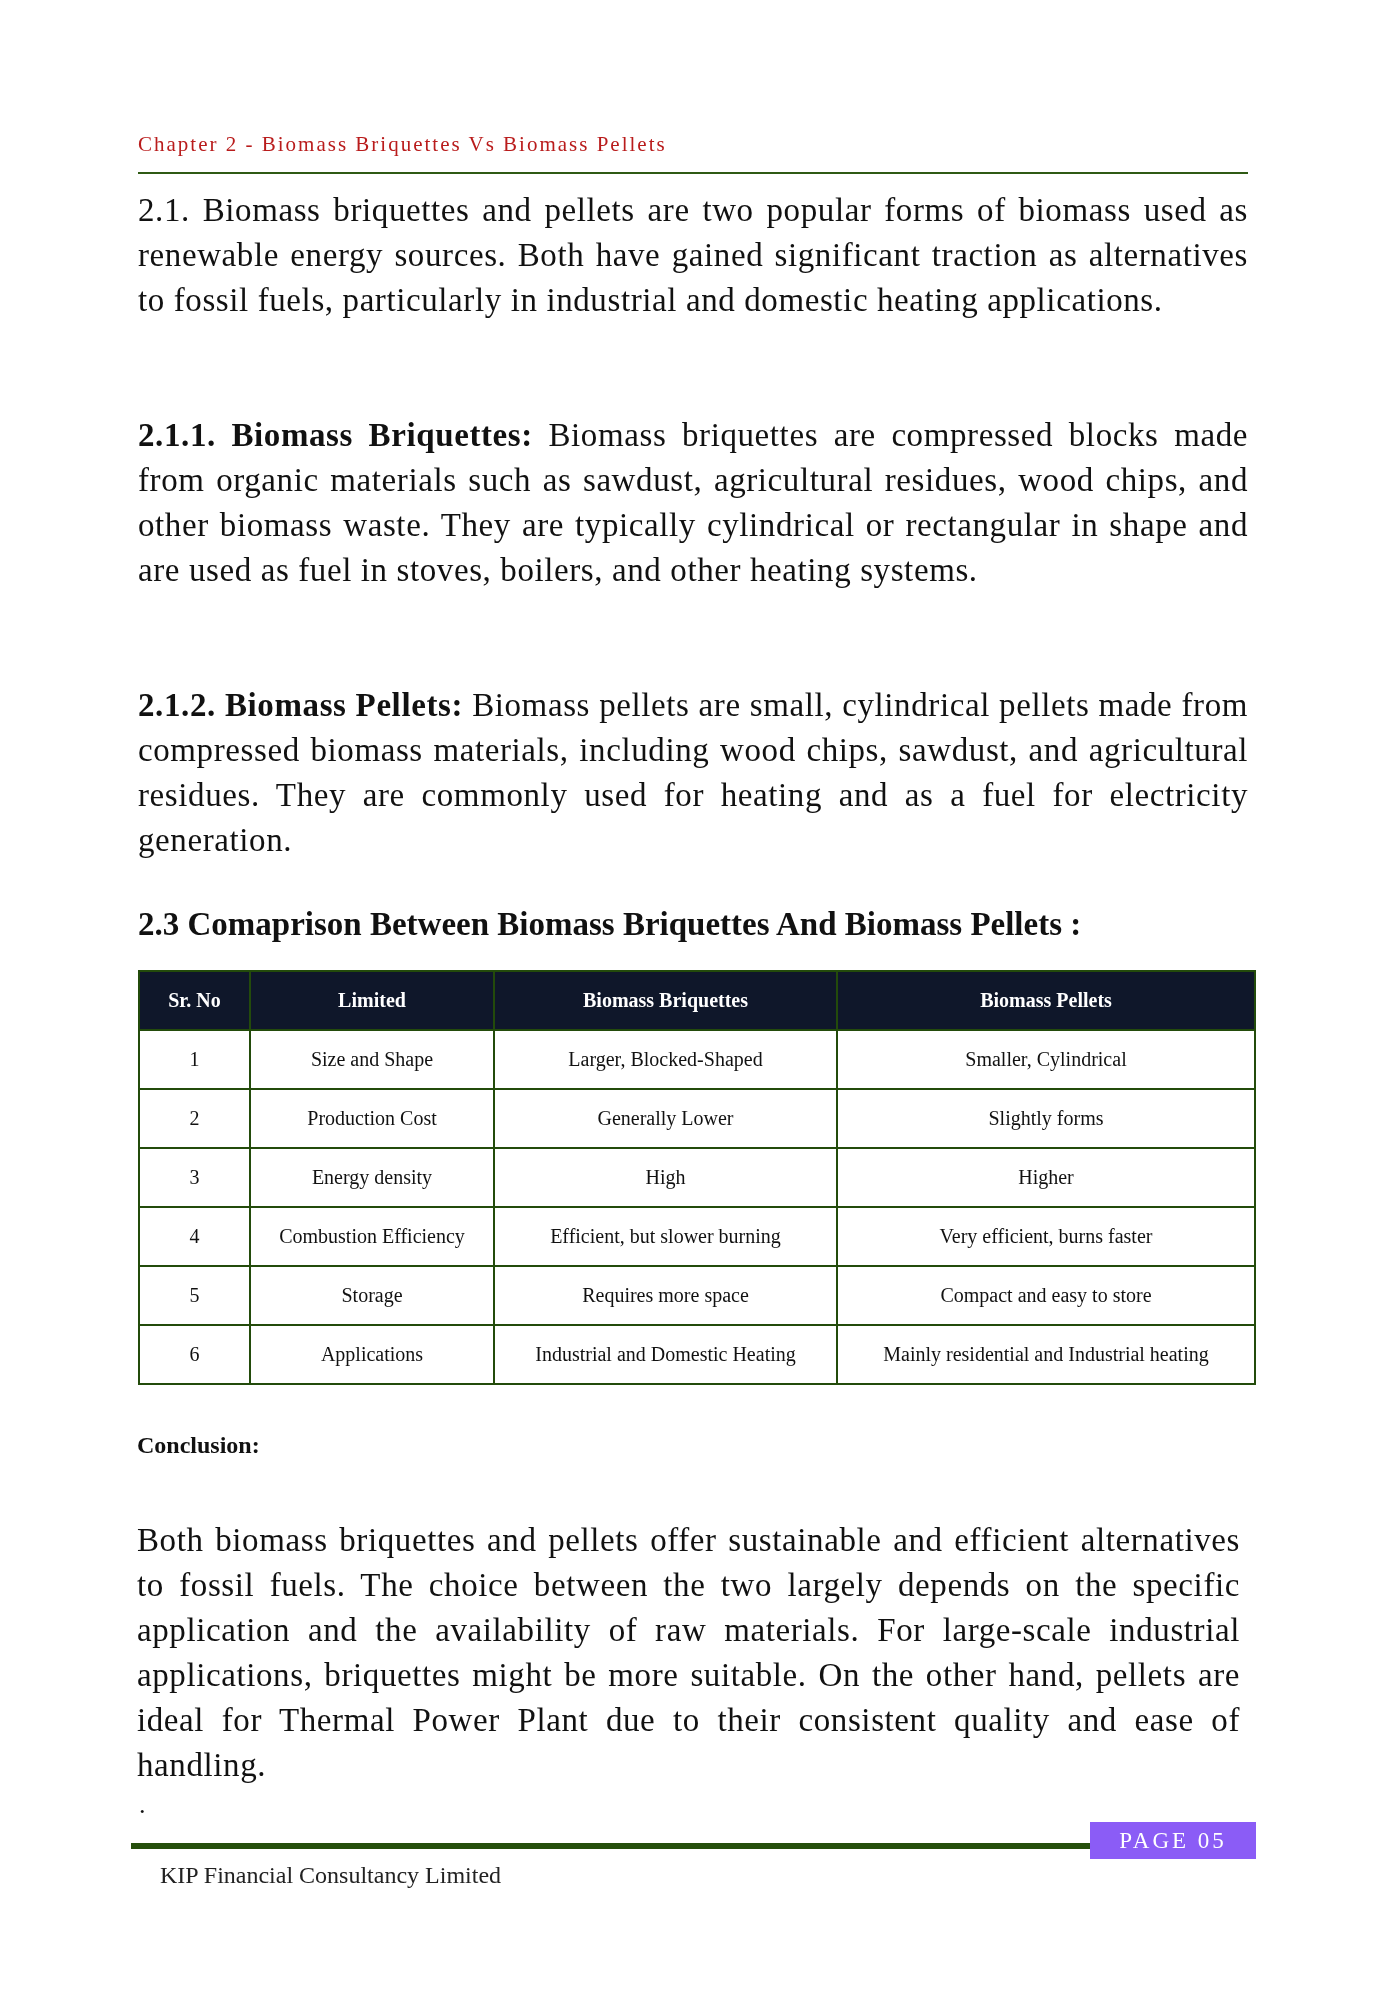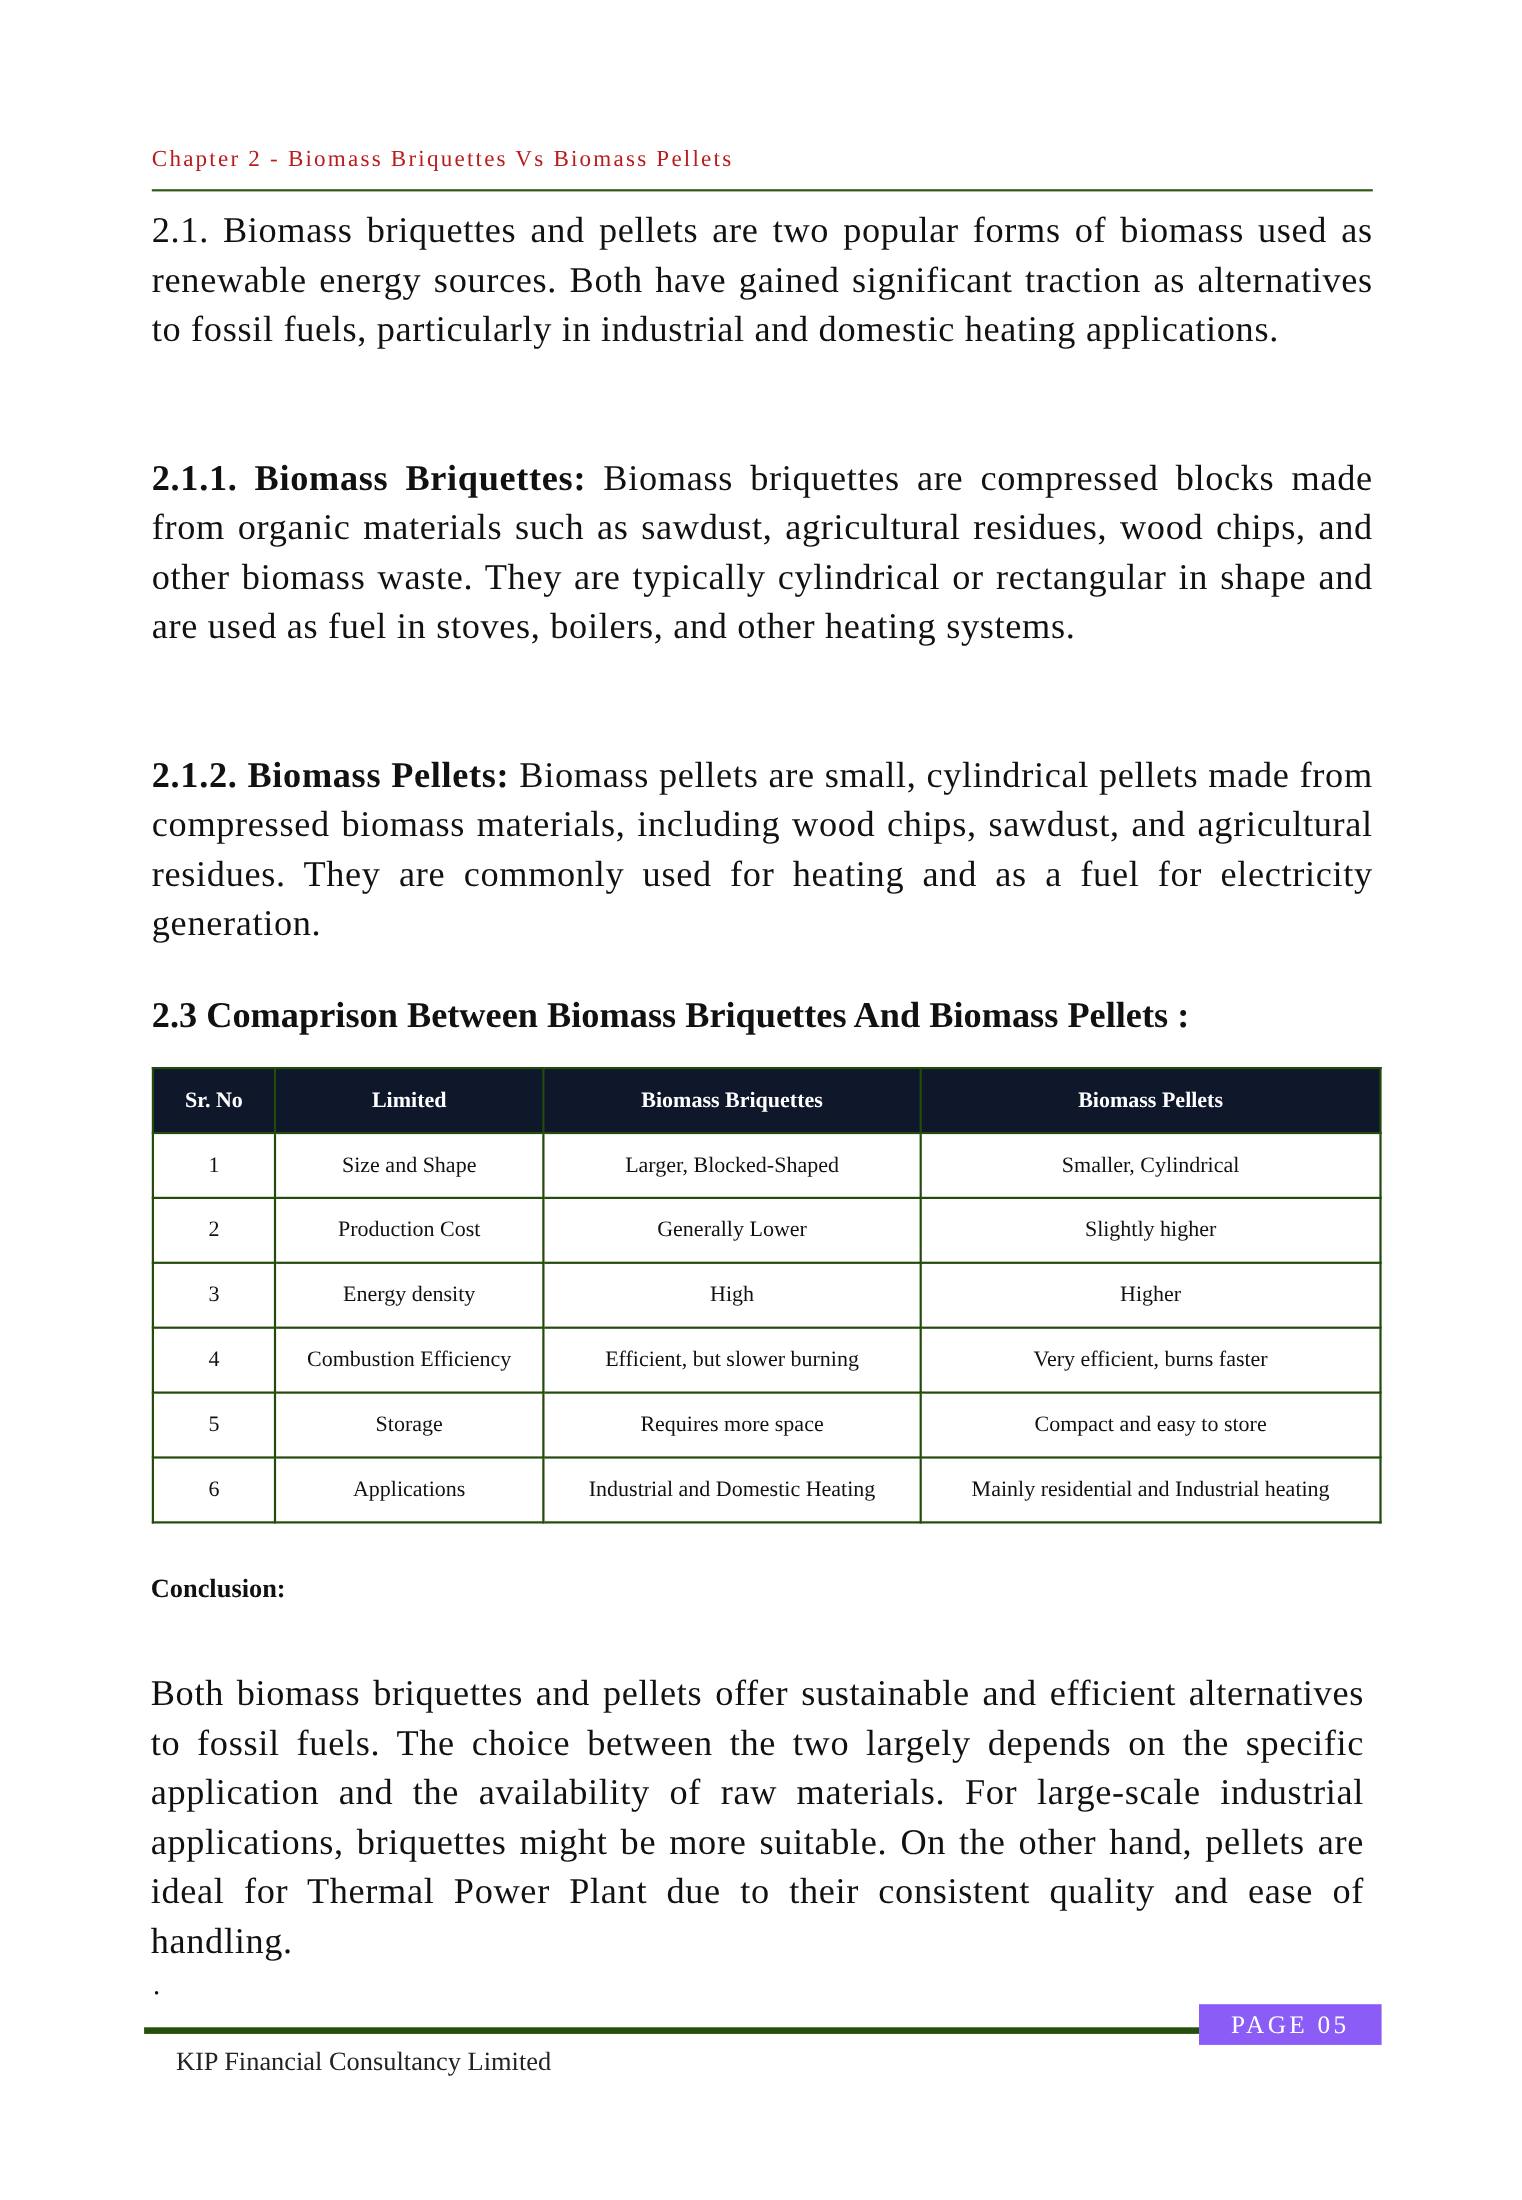--- a/index.html
+++ b/index.html
@@ -93,21 +93,21 @@
     <tr>
       <td>1</td>
       <td>Size and Shape</td>
       <td>Larger, Blocked-Shaped</td>
       <td>Smaller, Cylindrical</td>
     </tr>
     <tr>
       <td>2</td>
       <td>Production Cost</td>
       <td>Generally Lower</td>
-      <td>Slightly higher</td>
+      <td>Slightly forms</td>
     </tr>
     <tr>
       <td>3</td>
       <td>Energy density</td>
       <td>High</td>
       <td>Higher</td>
     </tr>
     <tr>
       <td>4</td>
       <td>Combustion Efficiency</td>

